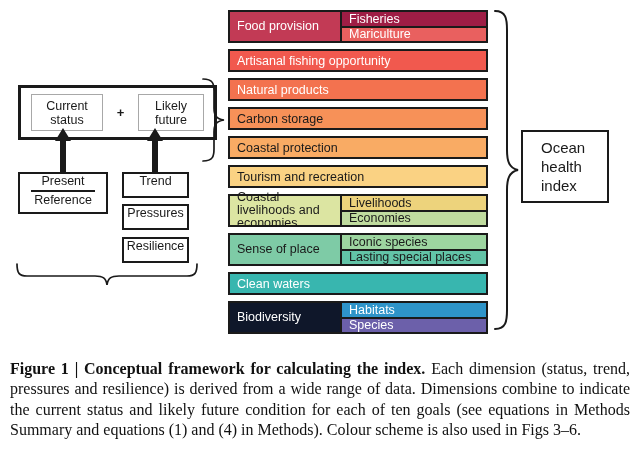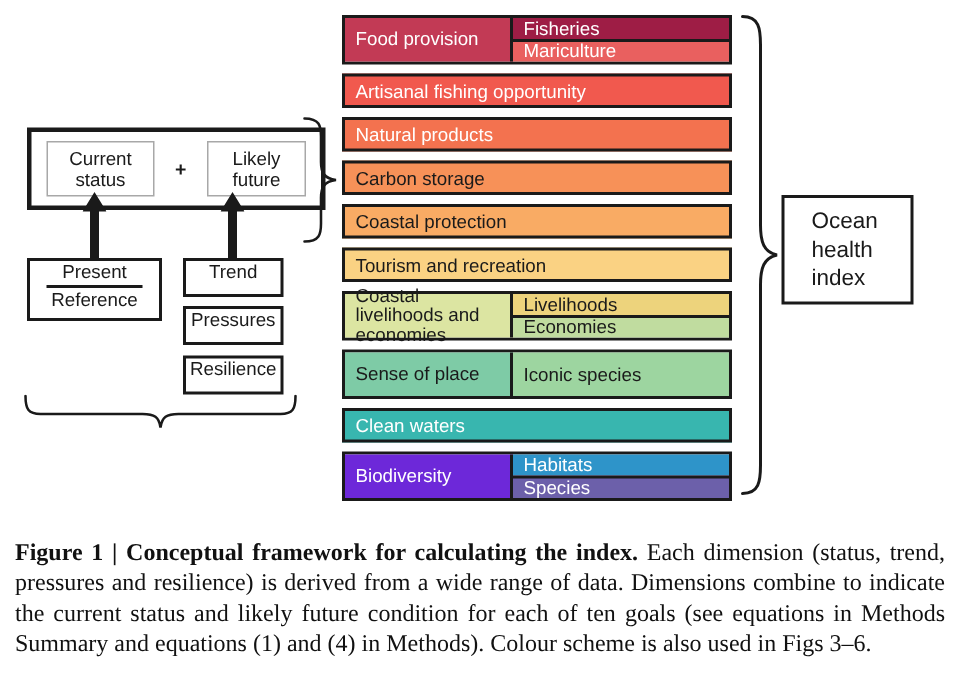--- a/index.html
+++ b/index.html
@@ -116,25 +116,26 @@
         <div class="goal-main" style="background: rgb(220, 229, 162); color: rgb(26, 26, 26);">Coastal livelihoods and economies</div>
         <div class="goal-subs">
           <div class="goal-sub" style="background: rgb(237, 211, 124); color: rgb(26, 26, 26);">Livelihoods</div>
           <div class="goal-sub" style="background: rgb(192, 220, 159); color: rgb(26, 26, 26);">Economies</div>
         </div>
       </div>
       <div class="goal-group">
         <div class="goal-main" style="background: rgb(126, 203, 166); color: rgb(26, 26, 26);">Sense of place</div>
         <div class="goal-subs">
           <div class="goal-sub" style="background: rgb(157, 213, 160); color: rgb(26, 26, 26);">Iconic species</div>
+          <div class="goal-sub" style="background: rgb(98, 196, 167); color: rgb(26, 26, 26);">Lasting special places</div>
         </div>
       </div>
       <div class="goal-single" style="background: rgb(56, 182, 175); color: rgb(255, 255, 255);">Clean waters</div>
       <div class="goal-group">
-        <div class="goal-main" style="background: #6d28d9; color: rgb(255, 255, 255);">Biodiversity</div>
+        <div class="goal-main" style="background: #0f172a; color: rgb(255, 255, 255);">Biodiversity</div>
         <div class="goal-subs">
           <div class="goal-sub" style="background: rgb(46, 148, 201); color: rgb(255, 255, 255);">Habitats</div>
           <div class="goal-sub" style="background: rgb(108, 96, 170); color: rgb(255, 255, 255);">Species</div>
         </div>
       </div>
     </div>
 
   <svg class="brace-svg" style="left:493px;top:10px;" width="26" height="320" viewBox="0 0 26 320">
     <path d="M2,1 C13,1 14,9 14,20 L14,140 C14,151 16,158 25,160 C16,162 14,169 14,180 L14,300 C14,311 13,319 2,319" fill="none" stroke="#1a1a1a" stroke-width="2" stroke-linecap="round"></path>
   </svg>

